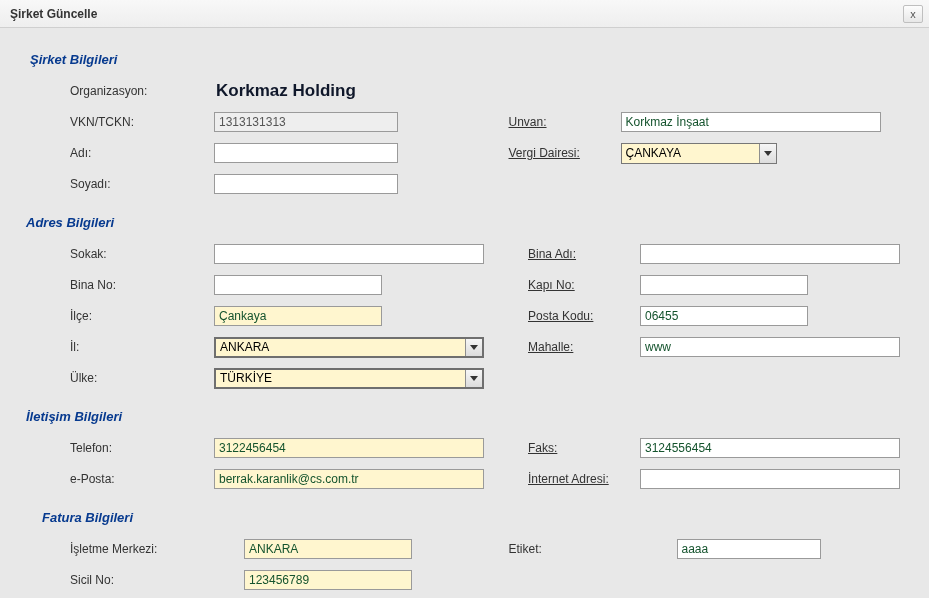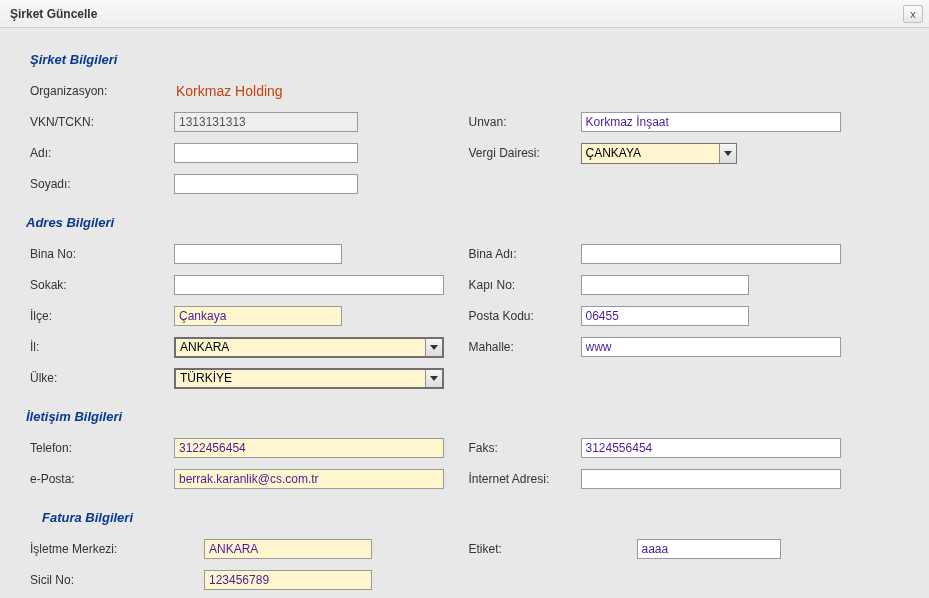--- a/index.html
+++ b/index.html
@@ -56,50 +56,52 @@
       font-style: italic;
     }
     .section {
       margin-bottom: 14px;
     }
     .cols {
       display: flex;
     }
     .col {
       width: 50%;
+      margin-left: 40px;
     }
     .row {
       display: flex;
       align-items: center;
       min-height: 28px;
       margin-bottom: 3px;
     }
     .label {
       width: 148px;
       padding-left: 4px;
       color: #333;
       font-size: 12px;
     }
     .label.right {
       width: 116px;
+      text-decoration: underline;
     }
     .value.org {
-      color: #c2410c;
-      font-weight: normal;
-      font-size: 14px;
+      color: #0f172a;
+      font-weight: bold;
+      font-size: 17px;
       padding-left: 2px;
     }
     input[type="text"], .text-input {
       height: 20px;
       border: 1px solid #9a9a9a;
       background: #fff;
       padding: 0 4px;
       font-size: 12px;
       font-family: Arial, Helvetica, sans-serif;
-      color: #4c1d95;
+      color: #14532d;
     }
     input[disabled] {
       background: #eeeeee;
       color: #555;
     }
     .yellow {
       background: #fff6cf !important;
     }
     .select {
       height: 21px;
@@ -193,26 +195,26 @@
         </div>
       </div>
     </div>
   </div>
 
   <div class="section">
     <div class="section-title" style="padding-left:0;">Adres Bilgileri</div>
     <div class="cols">
       <div class="col">
         <div class="row">
+          <div class="label">Sokak:</div>
+          <input type="text" class="w270" value="" style="">
+        </div>
+        <div class="row">
           <div class="label">Bina No:</div>
           <input type="text" class="w168" value="" style="">
-        </div>
-        <div class="row">
-          <div class="label">Sokak:</div>
-          <input type="text" class="w270" value="" style="">
         </div>
         <div class="row">
           <div class="label">İlçe:</div>
           <input type="text" class="yellow w168" value="Çankaya" style="">
         </div>
         <div class="row">
           <div class="label">İl:</div>
           <div class="select thick yellow w270">
             <span class="sel-text">ANKARA</span>
             <span class="sel-btn">

